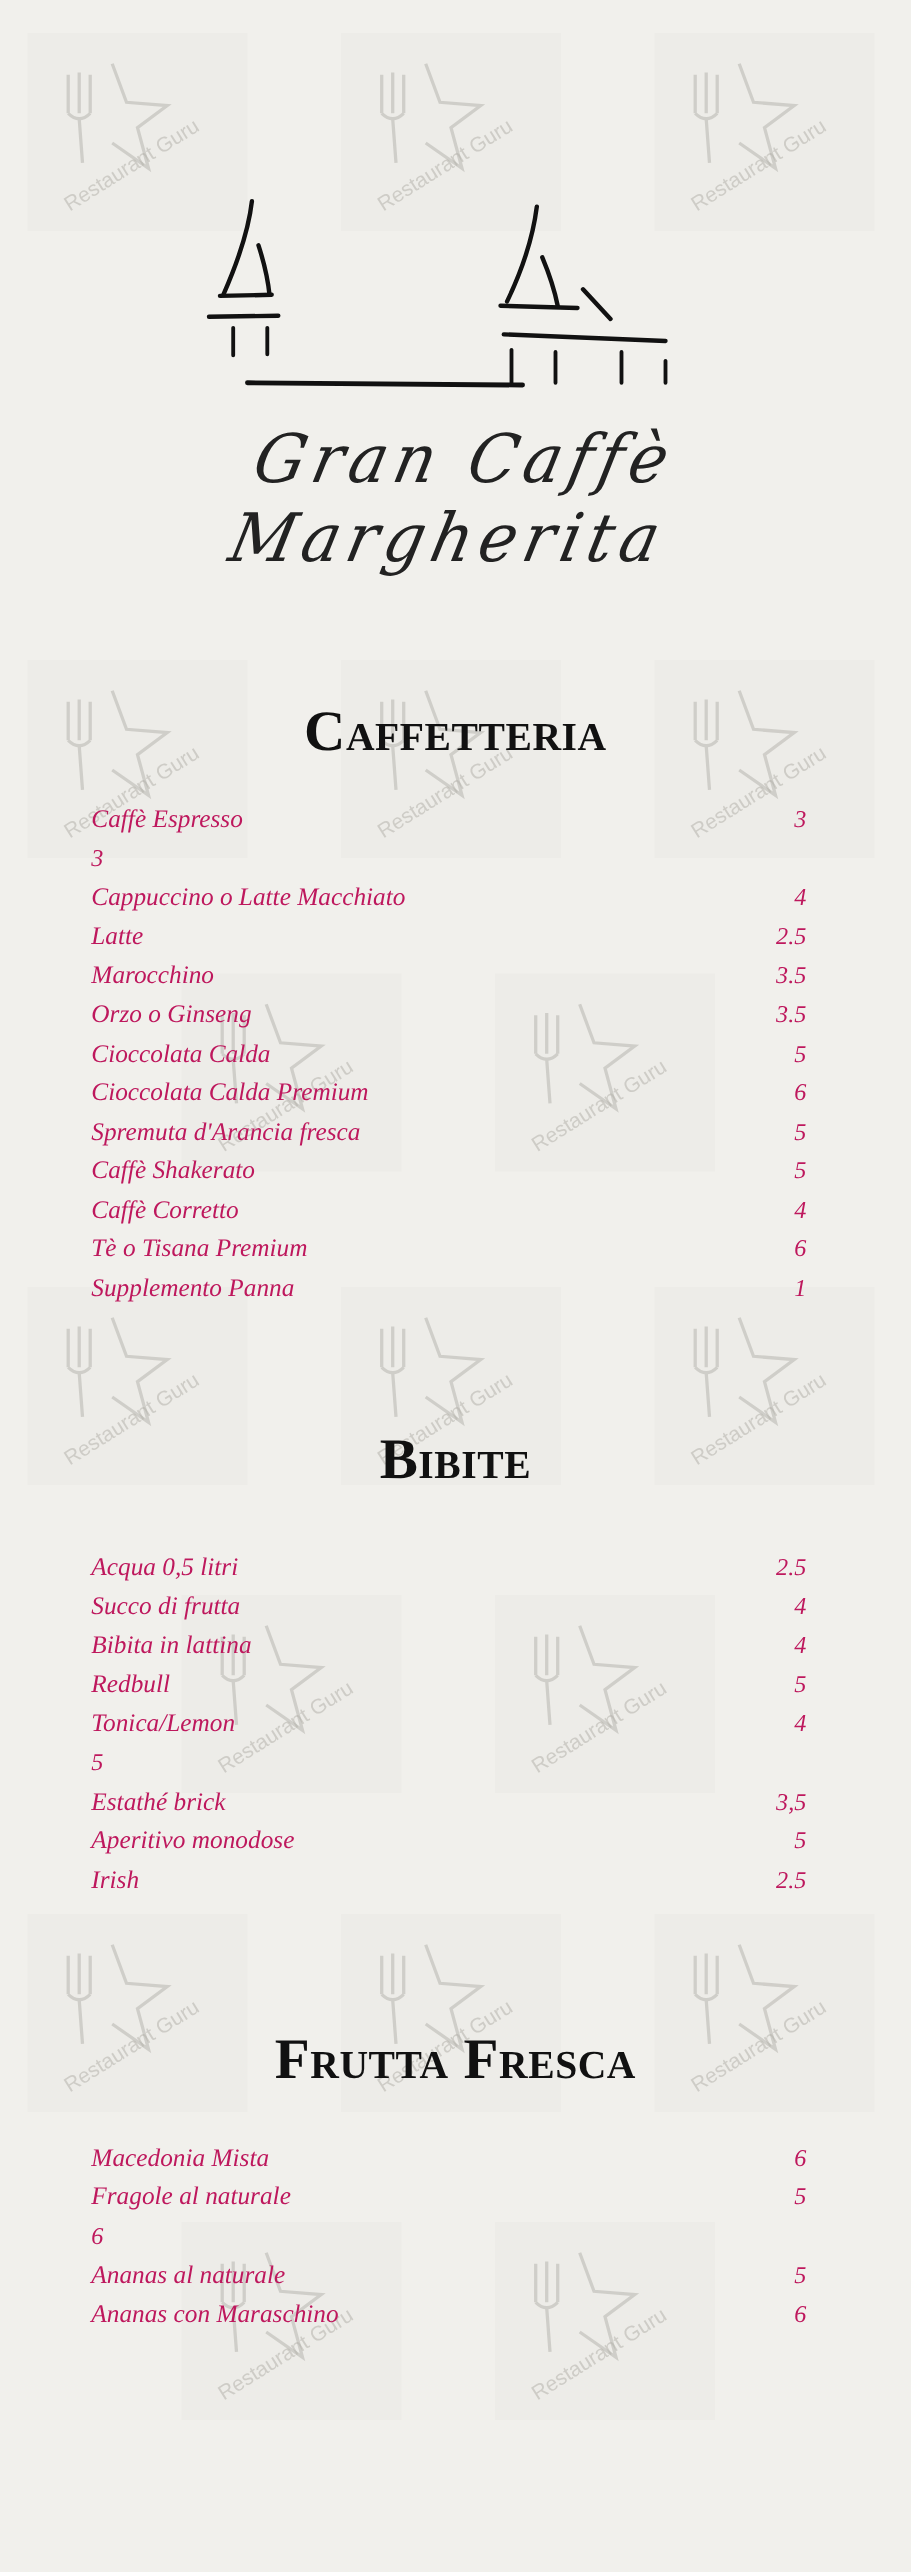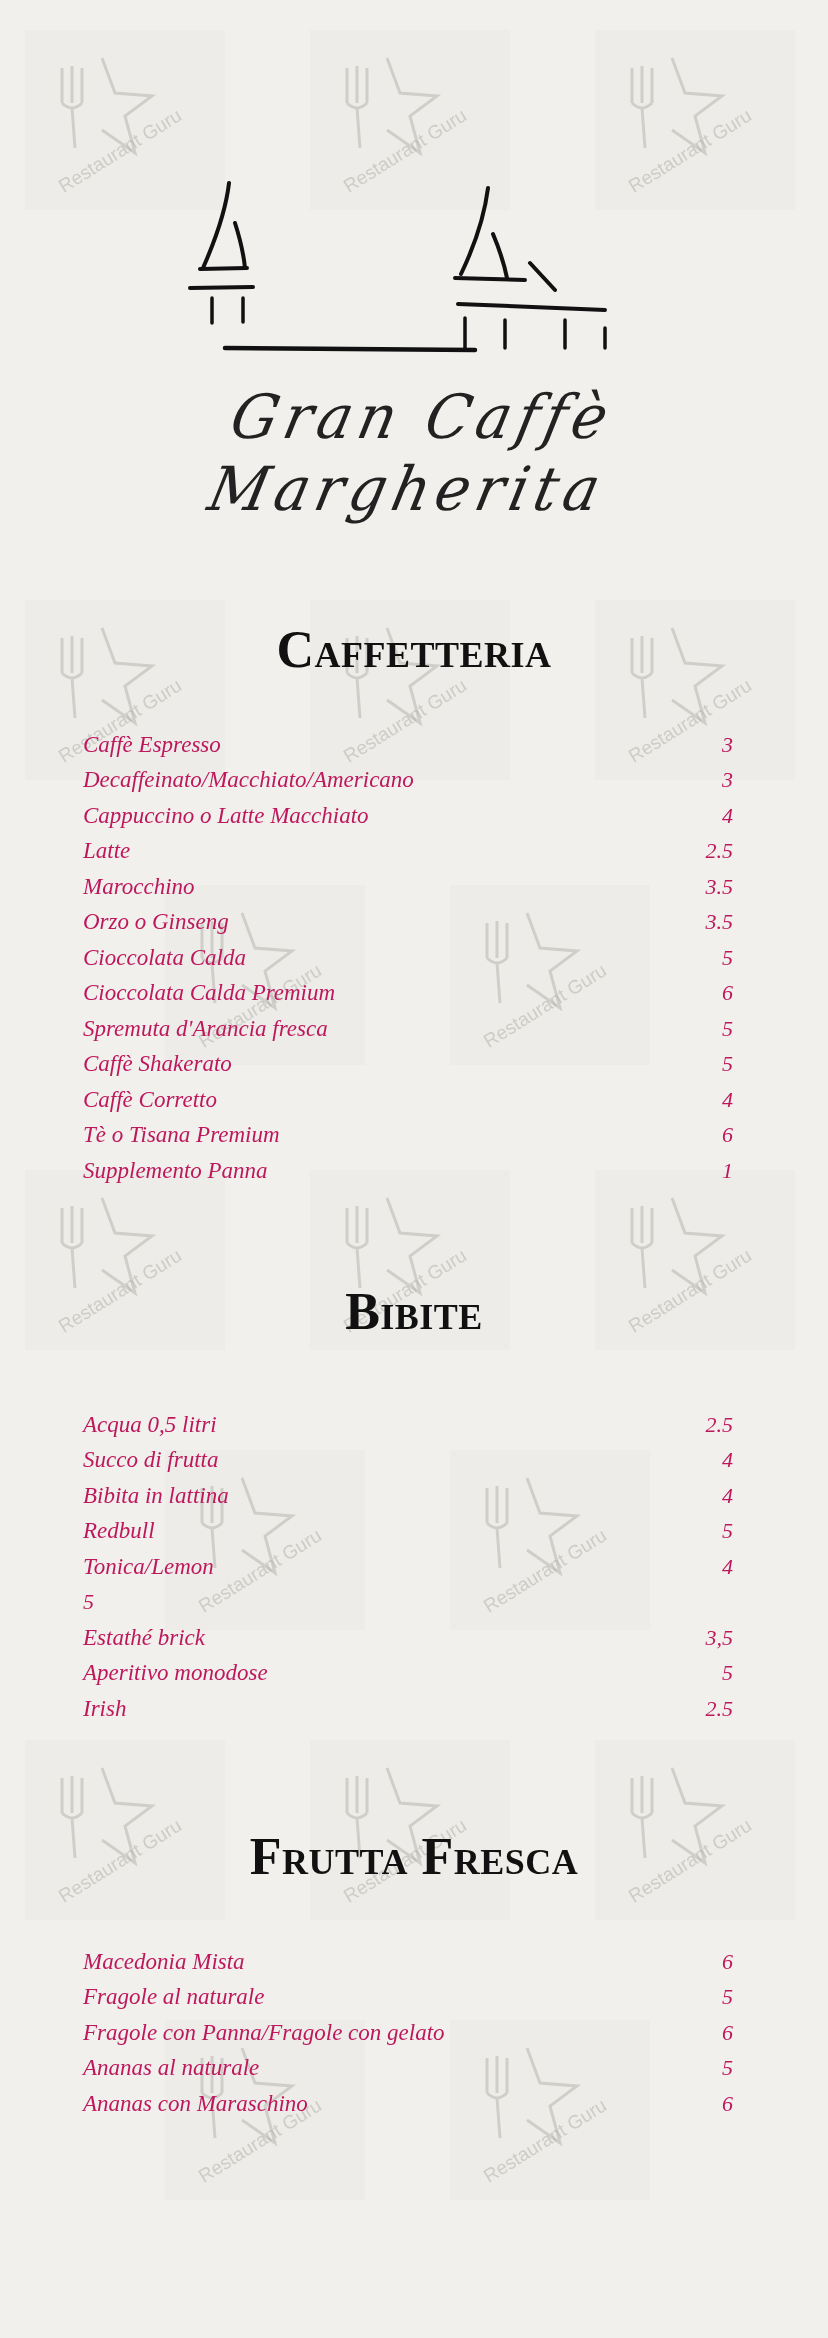--- a/index.html
+++ b/index.html
@@ -31,21 +31,21 @@
     .logo-script {
       position: absolute; left: 95px; top: 385px; width: 640px; text-align: center;
       font-family: "DejaVu Serif", serif; font-style: italic; font-size: 58px;
       font-weight: 300; letter-spacing: 6px; color: #222;
       transform: skewX(-12deg) scaleY(1.05);
     }
     .section { position: absolute; left: 0; width: 828px; z-index: 1; }
     .section-title {
       text-align: center; font-family: "Liberation Serif", serif;
       font-variant: small-caps; font-weight: bold; font-size: 52px;
-      letter-spacing: 0.5px; margin: 0; color: #111;
+      letter-spacing: 0.5px; margin: 16px; color: #111;
     }
     .items { position: absolute; left: 83px; width: 650px; }
     .item {
       display: flex; justify-content: space-between; align-items: flex-end;
       height: 35.5px; font-family: "Liberation Serif", serif; font-style: italic;
       font-size: 23px; color: #be185d;
     }
     .item .price { font-size: 22px; }
   </style>
 </head>
@@ -191,21 +191,20 @@
 
 <div class="section" style="top:620px;">
   <h2 class="section-title">Caffetteria</h2>
 </div>
 <div class="items" style="top:722px;">
   <div class="item">
       <span>Caffè Espresso</span>
       <span class="price">3</span>
     </div>
   <div class="item">
-      <span>Decaffeinato/Macchiato/Americano</span>
       <span class="price">3</span>
     </div>
   <div class="item">
       <span>Cappuccino o Latte Macchiato</span>
       <span class="price">4</span>
     </div>
   <div class="item">
       <span>Latte</span>
       <span class="price">2.5</span>
     </div>
@@ -294,21 +293,20 @@
 <div class="items" style="top:1939px;">
   <div class="item">
       <span>Macedonia Mista</span>
       <span class="price">6</span>
     </div>
   <div class="item">
       <span>Fragole al naturale</span>
       <span class="price">5</span>
     </div>
   <div class="item">
-      <span>Fragole con Panna/Fragole con gelato</span>
       <span class="price">6</span>
     </div>
   <div class="item">
       <span>Ananas al naturale</span>
       <span class="price">5</span>
     </div>
   <div class="item">
       <span>Ananas con Maraschino</span>
       <span class="price">6</span>
     </div>

